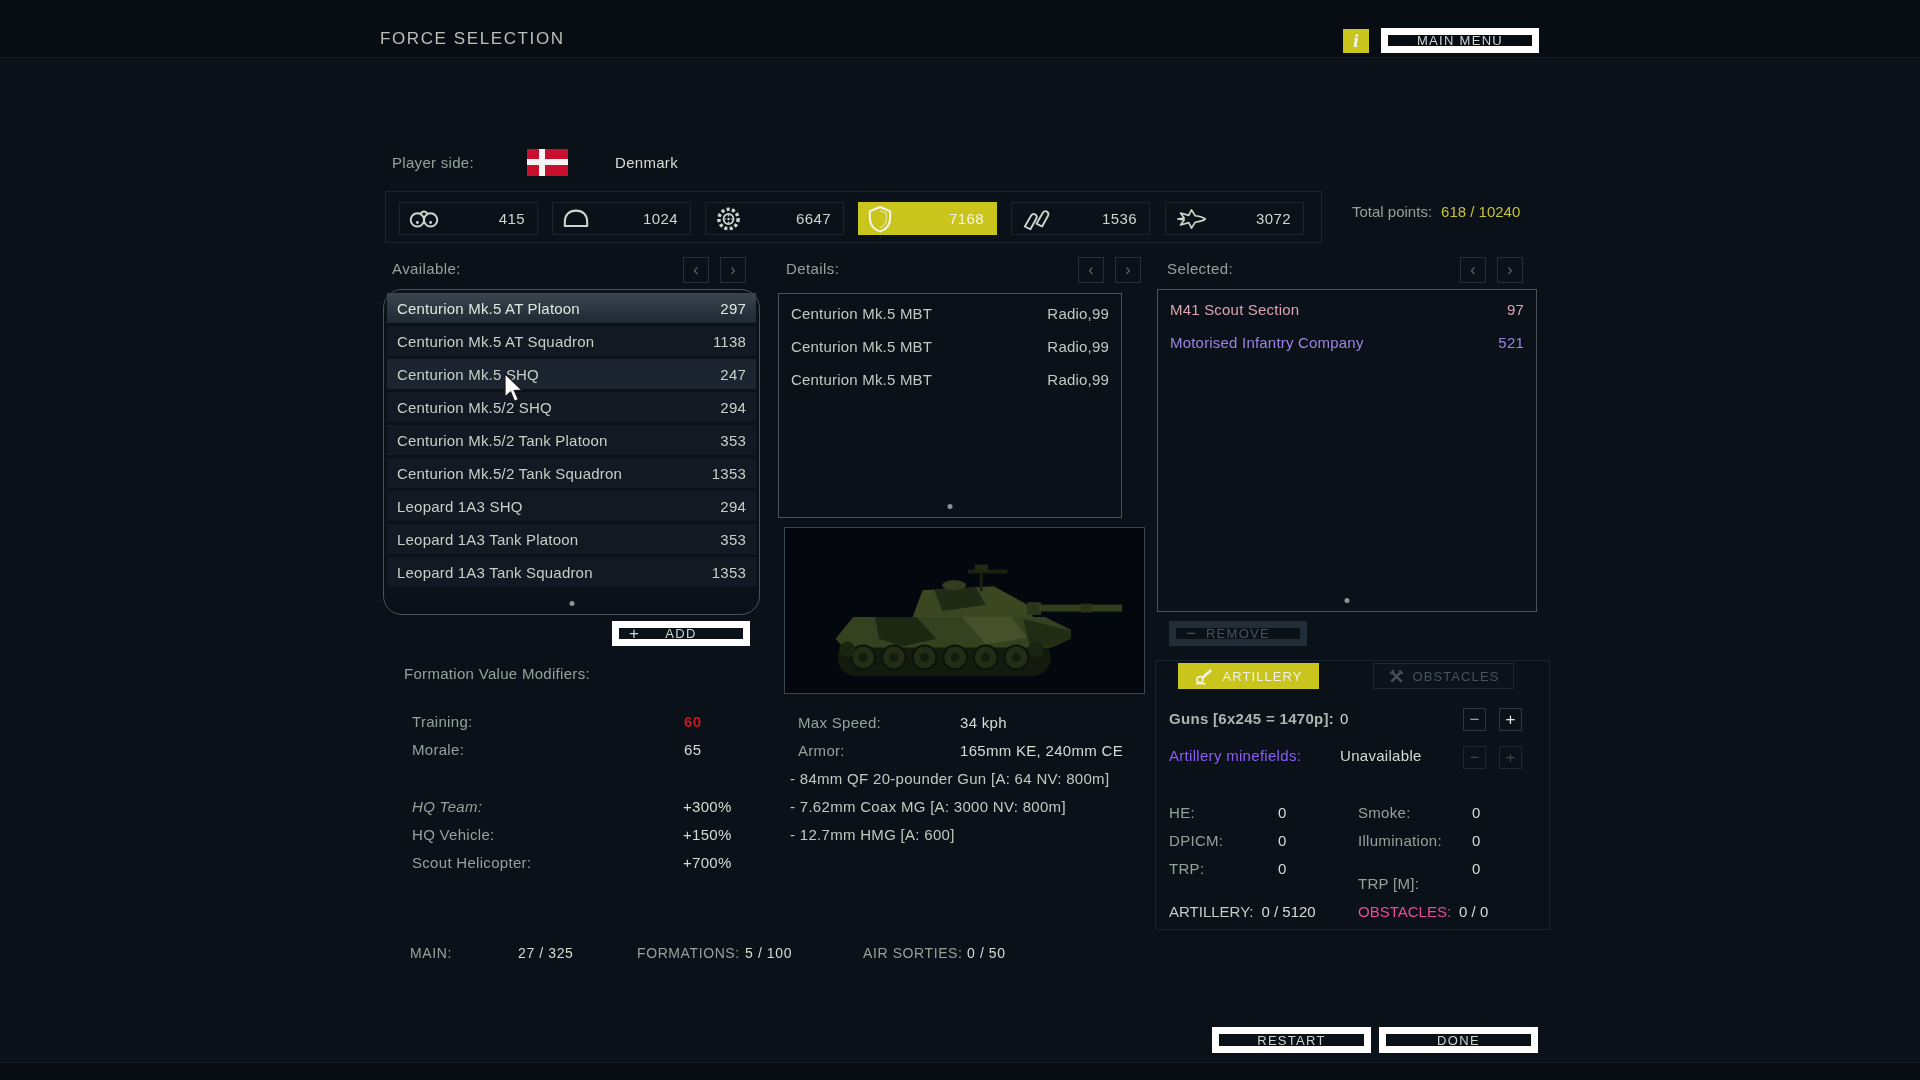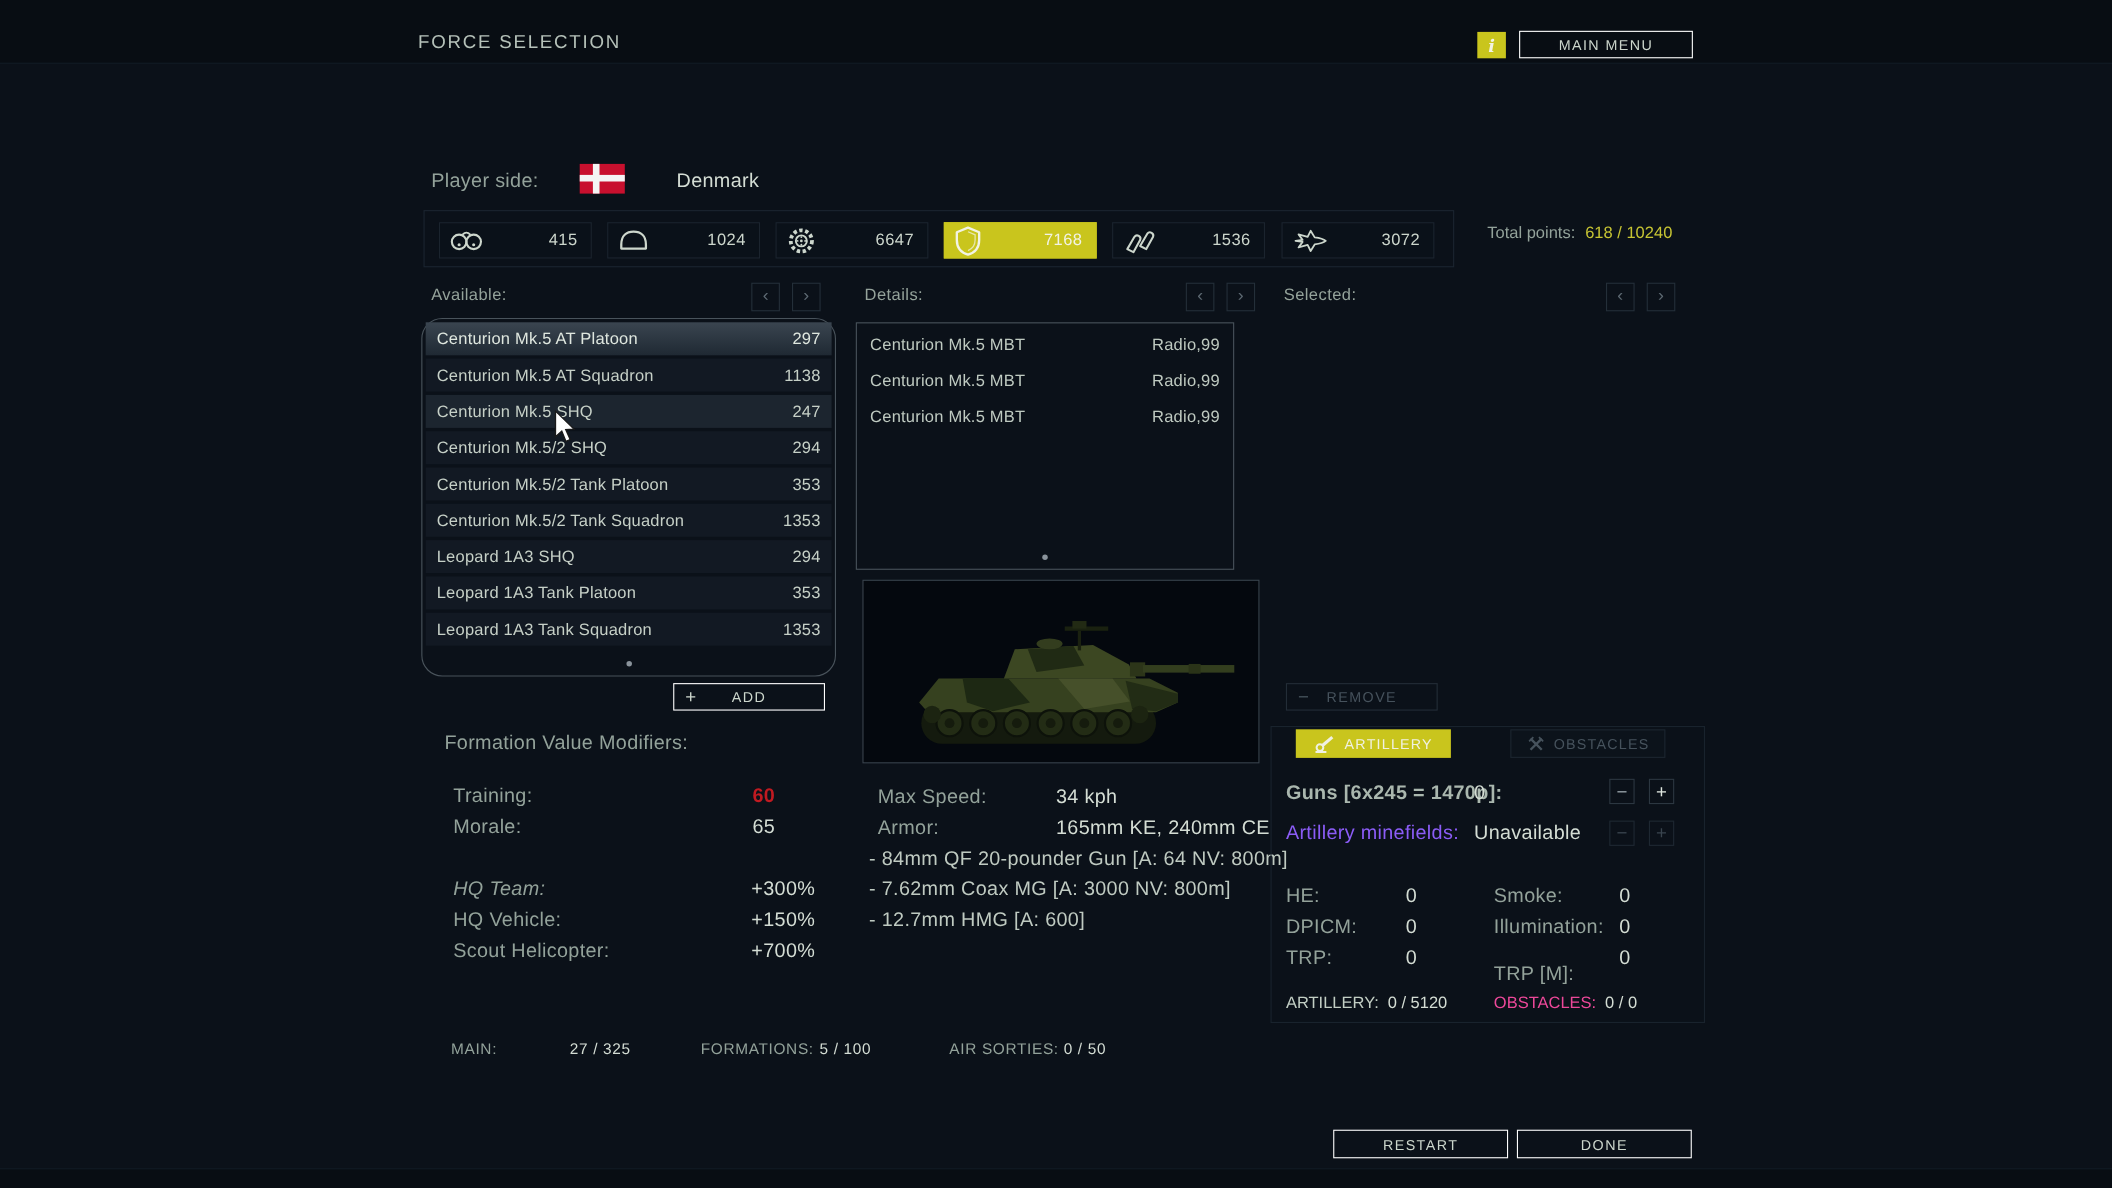--- a/index.html
+++ b/index.html
@@ -1,38 +1,38 @@
 <!DOCTYPE html>
 <html><head>
 <meta charset="utf-8">
 <style>
   html,body {margin:0; padding:0; background:#04070c;}
   #screen {position:relative; width:1920px; height:1080px; background:#0b1119;
            font-family:"Liberation Sans", sans-serif; color:#c3cec5; overflow:hidden;}
   .abs {position:absolute;}
-  .t   {position:absolute; font-size:18px; letter-spacing:0.3px; white-space:nowrap;}
+  .t   {position:absolute; font-size:15px; letter-spacing:0.3px; white-space:nowrap;}
   .lbl {color:#93a29a;}
   .val {color:#d4ddd4;}
   .mid {color:#bfcac1;}
   .bar {position:absolute; left:0; width:1920px; background:#080d13;}
   .panel {position:absolute; border:1px solid #49535b; box-sizing:border-box;}
   .hdr {font-size:15px; color:#95a39b; letter-spacing:0.4px;}
   .pager {position:absolute; width:26px; height:26px; border:1px solid #242f39; color:#5d6972;
           font-size:16px; display:flex; align-items:center; justify-content:center; box-sizing:border-box;}
   .lrow {position:absolute; left:3px; right:3px; height:30px; background:#121923; display:flex;
          align-items:center; justify-content:space-between; padding:0 10px; font-size:15px;
          letter-spacing:0.2px; color:#c6d0c7; box-sizing:border-box;}
   .lrow.sel {background:linear-gradient(#3a4550,#1f2933); color:#dfe7df;}
   .lrow.hov {background:#1c252f;}
   .drow {position:absolute; left:12px; right:12px; height:33px; display:flex; align-items:center;
          justify-content:space-between; font-size:15px; letter-spacing:0.2px;}
   .pink {color:#dda4b4;}
   .violet {color:#9c84e2;}
   .dot {position:absolute; width:5px; height:5px; border-radius:50%; background:#8a939b;}
-  .btn {position:absolute; border:1px solid #ffffff; display:flex; align-items:center; justify-content:center;
+  .btn {position:absolute; border:7px solid #ffffff; display:flex; align-items:center; justify-content:center;
         font-size:13px; letter-spacing:1.3px; color:#ccd6cc; box-sizing:border-box; background:transparent;}
   .btn.dim {border-color:#232d37; color:#46525c;}
   .tab {position:absolute; top:10px; width:139px; height:33px; background:#0a1119; border:1px solid #1b242e;
         box-sizing:border-box; color:#ccd6cc;}
   .tab.on {background:#c9c51d; border-color:#c9c51d; color:#f2f3e4;}
   .tab .num {position:absolute; right:12px; top:0; height:100%; display:flex; align-items:center;
              font-size:15px; letter-spacing:0.4px;}
   .tab svg {position:absolute; left:9px; top:50%; transform:translateY(-50%);}
   .step {position:absolute; width:23px; height:23px; border:1px solid #2c3741; display:flex; align-items:center;
          justify-content:center; font-size:17px; color:#97a2a9; box-sizing:border-box;}
@@ -190,20 +190,31 @@
       <span class="mid">Centurion Mk.5 MBT</span>
       <span class="mid">Radio,99</span>
       </div>
     <div class="drow" style="top:69px;">
       <span class="mid">Centurion Mk.5 MBT</span>
       <span class="mid">Radio,99</span>
       </div>
     <div class="dot" style="left:50%;top:210px;transform:translateX(-50%);"></div>
   </div>
 
+  <div class="panel" style="left:1157px;top:289px;width:380px;height:323px;">
+    <div class="drow pink" style="top:3px;">
+      <span>M41 Scout Section</span>
+      <span>97</span>
+      </div>
+    <div class="drow violet" style="top:36px;">
+      <span>Motorised Infantry Company</span>
+      <span>521</span>
+      </div>
+    <div class="dot" style="left:50%;top:308px;transform:translateX(-50%);"></div>
+  </div>
 
   <div class="btn dim" style="left:1169px;top:621px;width:138px;height:25px;">
     <span style="position:absolute;left:10px;font-size:17px;letter-spacing:0;">−</span>
     <span>REMOVE</span>
   </div>
 
   <div class="panel" style="left:784px;top:527px;width:361px;height:167px;border-color:#3a454f;background:#04080e;">
     <svg width="359" height="165" viewBox="0 0 361 167">
       <rect x="52" y="112" width="216" height="38" rx="19" fill="#141a0e"></rect>
       <polygon points="50,112 68,90 262,90 288,103 288,112 268,121 58,121" fill="#36411f"></polygon>

